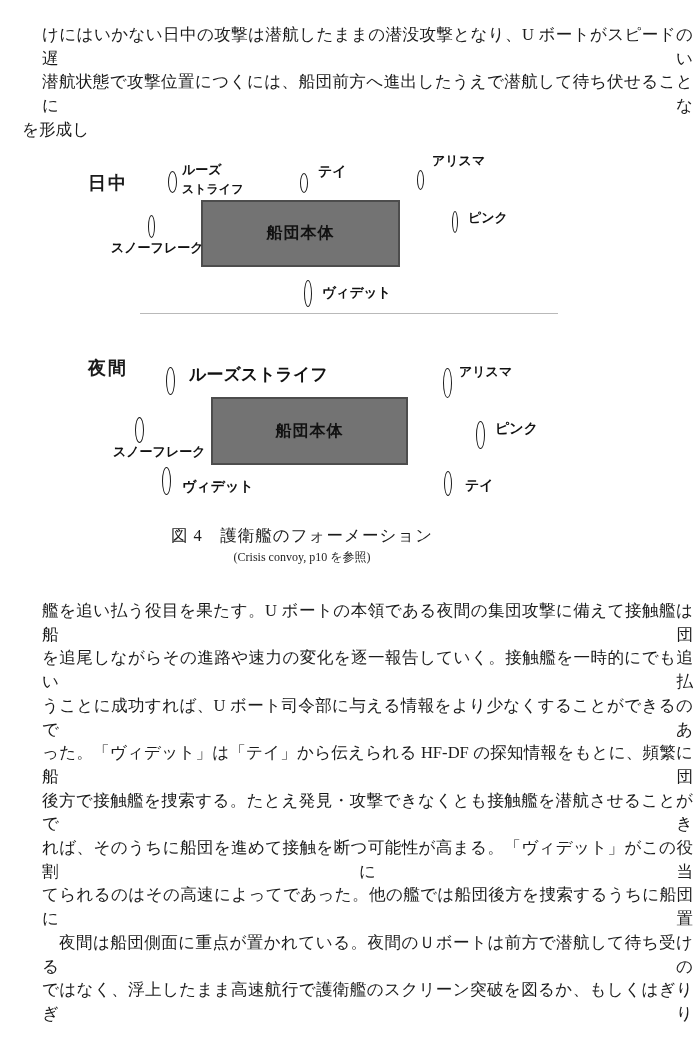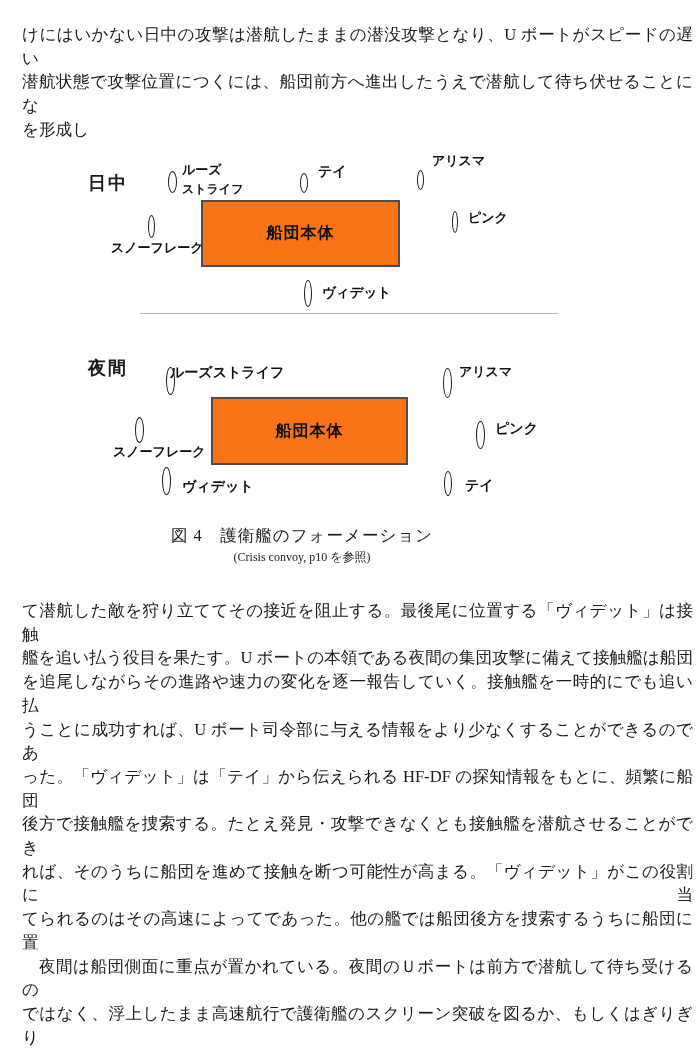--- a/index.html
+++ b/index.html
@@ -4,29 +4,29 @@
 <style>
   * { margin:0; padding:0; box-sizing:border-box; }
   html,body { background:#ffffff; }
   .page {
     position:relative; width:699px; height:1048px; background:#ffffff;
     overflow:hidden; color:#1b1b1b;
     font-family:"Liberation Serif","DejaVu Serif",serif;
   }
   .para { position:absolute; left:22px; width:671px; font-size:16.6px; }
   .tline { line-height:23.7px; }
-  .fill { text-align:justify; text-align-last:justify; }
+  .fill { text-align:justify; text-align-last:justify;margin-left:20px; }
   .sec-label { position:absolute; font-size:18px; font-weight:600; letter-spacing:2px;font-family:Liberation Mono, monospace; }
   .ship { position:absolute; border:1.4px solid #1a1a1a; border-radius:50%; background:#fff; }
   .dlabel {
     position:absolute; font-family:"Liberation Sans","DejaVu Sans",sans-serif;
     font-weight:700; color:#111; white-space:nowrap; line-height:1.25;
   }
   .convoy {
-    position:absolute; border:2px solid #4d4d4d; background:#f97316;
+    position:absolute; border:2px solid #4d4d4d; background:#737373;
     display:flex; align-items:center; justify-content:center;
   }
   .convoy span {
     font-family:"Liberation Sans","DejaVu Sans",sans-serif;
     font-weight:700; font-size:16px; letter-spacing:1px; color:#111;
   }
   .sep { position:absolute; height:1px; background:#b9b9b9; }
   .cap-wrap { position:absolute; left:0; width:604px; text-align:center; }
   .cap-main { font-size:16.5px; letter-spacing:1px; }
   .cap-sub { font-size:12px; }
@@ -69,21 +69,21 @@
     <span class="ship" style="left:304px; top:280px; width:8px; height:27px;"></span>
     <div class="dlabel" style="left:322px; top:285px; font-size:13.5px;">ヴィデット</div>
 
     <div class="sep" style="left:140px; top:313px; width:418px;"></div>
   </div>
 
   <div>
     <div class="sec-label" style="left:88px; top:356px;">夜間</div>
 
     <span class="ship" style="left:166px; top:367px; width:9px; height:28px;"></span>
-    <div class="dlabel" style="left:170px; top:364px; font-size:14px;">ルーズストライフ</div>
+    <div class="dlabel" style="left:189px; top:364px; font-size:17px;">ルーズストライフ</div>
 
     <span class="ship" style="left:443px; top:368px; width:9px; height:30px;"></span>
     <div class="dlabel" style="left:459px; top:364px; font-size:13px;">アリスマ</div>
 
     <div class="convoy" style="left:211px; top:397px; width:197px; height:68px;">
       <span>船団本体</span>
     </div>
 
     <span class="ship" style="left:475.5px; top:421px; width:9px; height:28px;"></span>
     <div class="dlabel" style="left:495px; top:420px; font-size:14px;">ピンク</div>
@@ -95,21 +95,20 @@
     <div class="dlabel" style="left:182px; top:478px; font-size:14px;">ヴィデット</div>
 
     <span class="ship" style="left:444px; top:471px; width:8px; height:25px;"></span>
     <div class="dlabel" style="left:465px; top:477px; font-size:14px;">テイ</div>
   </div>
 
   <div class="cap-wrap cap-main" style="top:525px;">図 4　護衛艦のフォーメーション</div>
   <div class="cap-wrap cap-sub" style="top:549px;">(Crisis convoy, p10 を参照)</div>
 
   <div class="para" style="top:599px;">
-    <div class="tline fill">て潜航した敵を狩り立ててその接近を阻止する。最後尾に位置する「ヴィデット」は接触</div>
     <div class="tline fill">艦を追い払う役目を果たす。U ボートの本領である夜間の集団攻撃に備えて接触艦は船団</div>
     <div class="tline fill">を追尾しながらその進路や速力の変化を逐一報告していく。接触艦を一時的にでも追い払</div>
     <div class="tline fill">うことに成功すれば、U ボート司令部に与える情報をより少なくすることができるのであ</div>
     <div class="tline fill">った。「ヴィデット」は「テイ」から伝えられる HF-DF の探知情報をもとに、頻繁に船団</div>
     <div class="tline fill">後方で接触艦を捜索する。たとえ発見・攻撃できなくとも接触艦を潜航させることができ</div>
     <div class="tline fill">れば、そのうちに船団を進めて接触を断つ可能性が高まる。「ヴィデット」がこの役割に当</div>
     <div class="tline fill">てられるのはその高速によってであった。他の艦では船団後方を捜索するうちに船団に置</div>
     <div class="tline fill">　夜間は船団側面に重点が置かれている。夜間のＵボートは前方で潜航して待ち受けるの</div>
     <div class="tline fill">ではなく、浮上したまま高速航行で護衛艦のスクリーン突破を図るか、もしくはぎりぎり</div>
 

